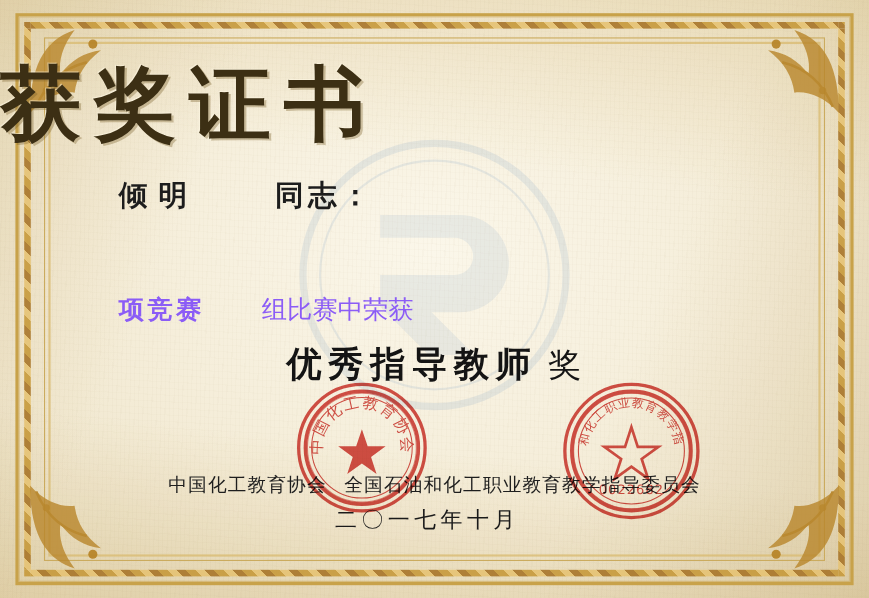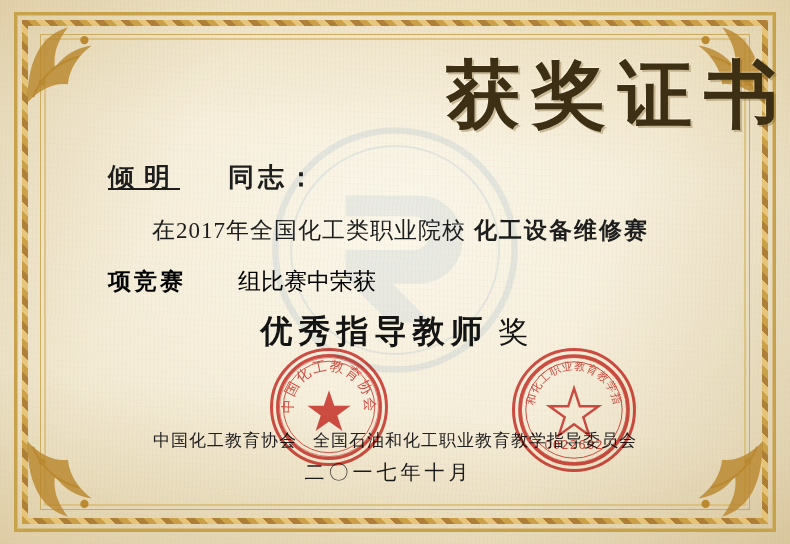--- a/index.html
+++ b/index.html
@@ -94,42 +94,41 @@
   .watermark svg { width:100%; height:100%; display:block; }
 
   .content {
     position: absolute;
     inset: 0;
   }
   .title {
     position: absolute;
     top: 46px;
     left: 0; right: 0;
-    text-align: right;
+    text-align: left;
     font-family: "DejaVu Serif", serif;
     font-weight: bold;
     font-size: 74px;
     letter-spacing: 12px;
     color: #3c2f14;
     text-shadow: 2px 2px 0 rgba(120,95,40,.35), -1px -1px 0 rgba(255,250,230,.5);
   }
   .recipient {
     position: absolute;
     top: 160px;
     left: 108px;
     font-size: 26px;
     color: #1d1d1d;
     letter-spacing: 2px;
     font-family: "DejaVu Serif", serif;
   }
   .recipient .name {
     font-weight: bold;
     letter-spacing: 10px;
-    margin-right: 14px;
-    text-decoration: underline;
+    margin-right: 36px;
   }
   .recipient .honorific {
     font-weight: bold;
     letter-spacing: 4px;
     margin-left: 34px;
   }
   .line2 {
     position: absolute;
     top: 215px;
     left: 152px;
@@ -144,21 +143,21 @@
     font-weight: bold;
     font-family: "DejaVu Serif", serif;
     letter-spacing: 2px;
     margin-left: 8px;
   }
   .line3 {
     position: absolute;
     top: 266px;
     left: 108px;
     font-size: 23px;
-    color: #000000;
+    color: #8b5cf6;
     white-space: nowrap;
   }
   .line3 .bold-event {
     font-weight: bold;
     font-family: "DejaVu Serif", serif;
     letter-spacing: 3px;
     margin-right: 52px;
   }
   .award {
     position: absolute;
@@ -284,23 +283,20 @@
   </div>
 
   <div class="content">
 
     <div class="title">获奖证书</div>
 
     <div class="recipient">
       <span class="name">倾明</span><span class="honorific">同志：</span>
     </div>
 
-    <div class="line2">
-      <span class="plain">在2017年全国化工类职业院校</span><span class="bold-event">化工设备维修赛</span>
-    </div>
 
     <div class="line3">
       <span class="bold-event">项竞赛</span><span class="plain">组比赛中荣获</span>
     </div>
 
     <div class="award">
       <span class="award-name">优秀指导教师</span><span class="award-suffix">奖</span>
     </div>
 
     <div class="issuers">

